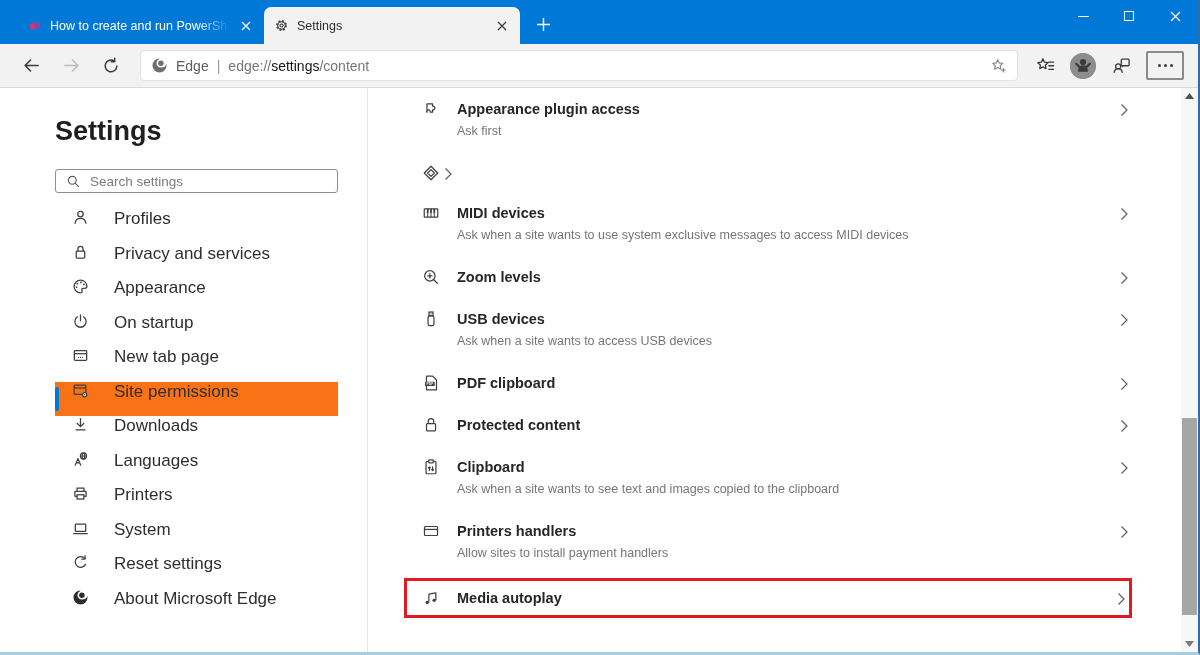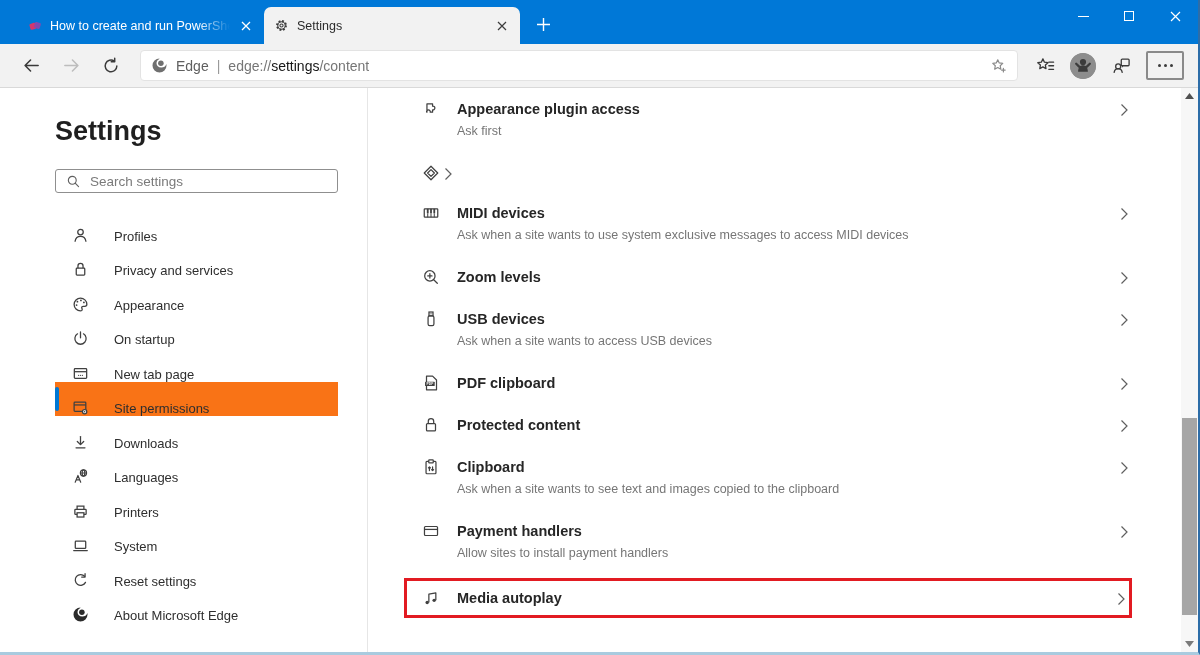--- a/index.html
+++ b/index.html
@@ -42,22 +42,22 @@
   
   .body { flex:1; display:flex; overflow:hidden; }
   .sidebar { width:368px; border-right:1px solid #e6e6e6; padding-top:28px; flex-shrink:0; }
   .sb-title { font-size:27px; font-weight:600; color:#1f1f1f; margin:0 0 22px 55px; }
   .searchbox { width:283px; height:24px; margin-left:55px; border:1px solid #8f8f8f; border-radius:3px;
                background:#fff; display:flex; align-items:center; padding:0 10px; gap:9px; }
   .searchbox input { border:none; outline:none; flex:1; font-size:13.5px; color:#333; background:transparent;
                      font-family:"Liberation Sans", sans-serif; }
   .searchbox input::placeholder { color:#7a7a7a; }
   .sb-nav { margin:16px 0 0 55px; width:283px; }
-  .sb-item { height:34.5px; display:flex; align-items:flex-end; gap:25px; padding-left:17px; position:relative;
-             font-size:13px; color:#2e2e2e; cursor:default; }
+  .sb-item { height:34.5px; display:flex; align-items:flex-start; gap:25px; padding-left:17px; position:relative;
+             font-size:17px; color:#2e2e2e; cursor:default; }
   .sb-item.selected { background:#f97316; }
   .sb-item.selected::before { content:""; position:absolute; left:0; top:5px; bottom:5px; width:4px;
              background:#0078d4; border-radius:2px; }
   .sb-item .sbicon { width:17px; height:17px; display:flex; align-items:center; justify-content:center; }
 
   
   .main { flex:1; padding:0 0 0 54px; overflow:hidden; }
   .rows { width:710px; }
   .row { display:flex; align-items:flex-start; padding:10px 0; position:relative; }
   .row-icon { width:18px; height:18px; margin-top:2px; flex-shrink:0; }
@@ -494,21 +494,21 @@
         </div>
 
         <div class="row">
           <span class="row-icon">
             <svg width="18" height="18" viewBox="0 0 16 16" fill="none" stroke="#404040" stroke-width="1.1">
                 <rect x="2.2" y="4" width="11.6" height="8" rx="0.8"></rect>
                 <path d="M2.2 6.6h11.6"></path>
               </svg>
           </span>
           <span class="row-text">
-            <div class="row-title">Payment handlers</div>
+            <div class="row-title">Printers handlers</div>
             <div class="row-desc">Allow sites to install payment handlers</div>
           </span>
           <span class="row-chevron">
             <svg width="16" height="16" viewBox="0 0 16 16" fill="none">
                 <path d="M5.5 2.5L11 8l-5.5 5.5" stroke="#5f5f5f" stroke-width="1.2"></path>
               </svg>
           </span>
         </div>
 
         <div class="row highlight">

